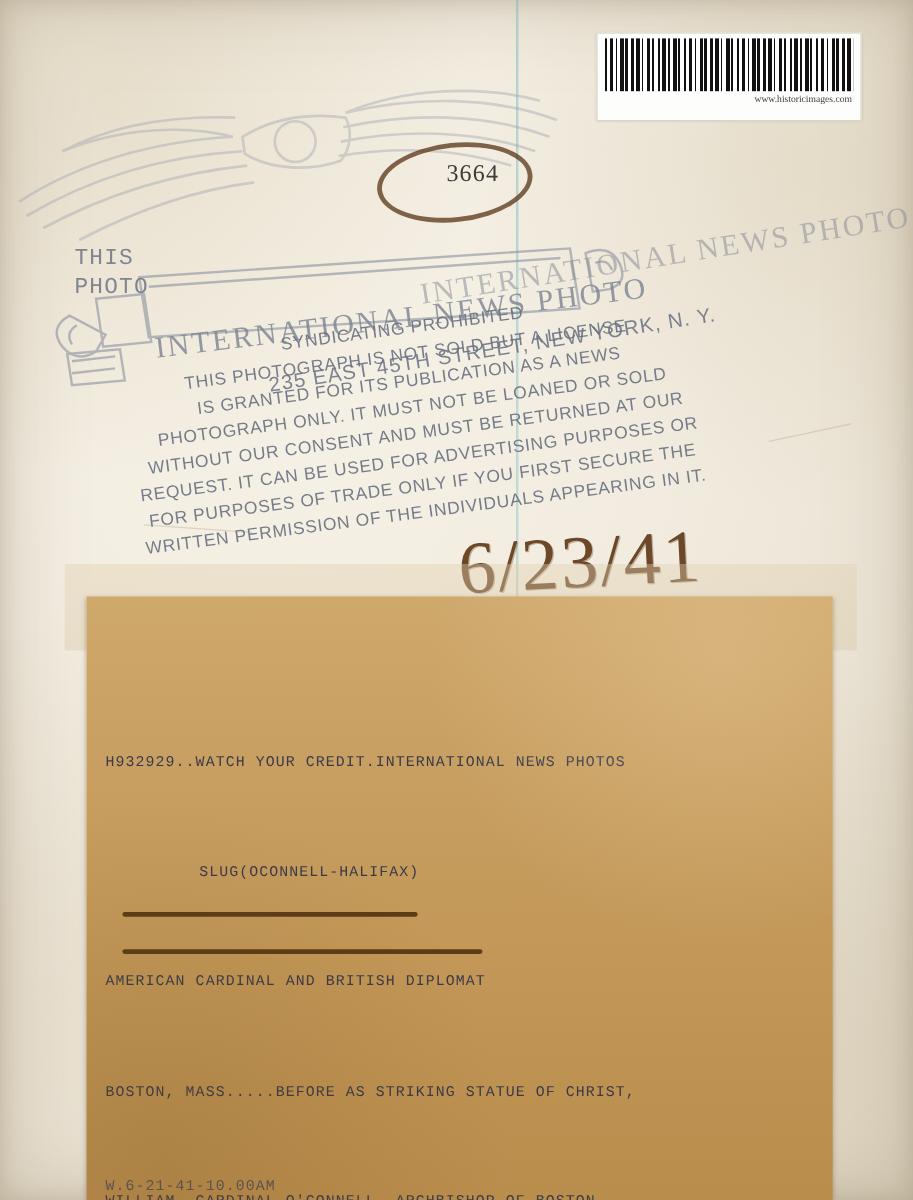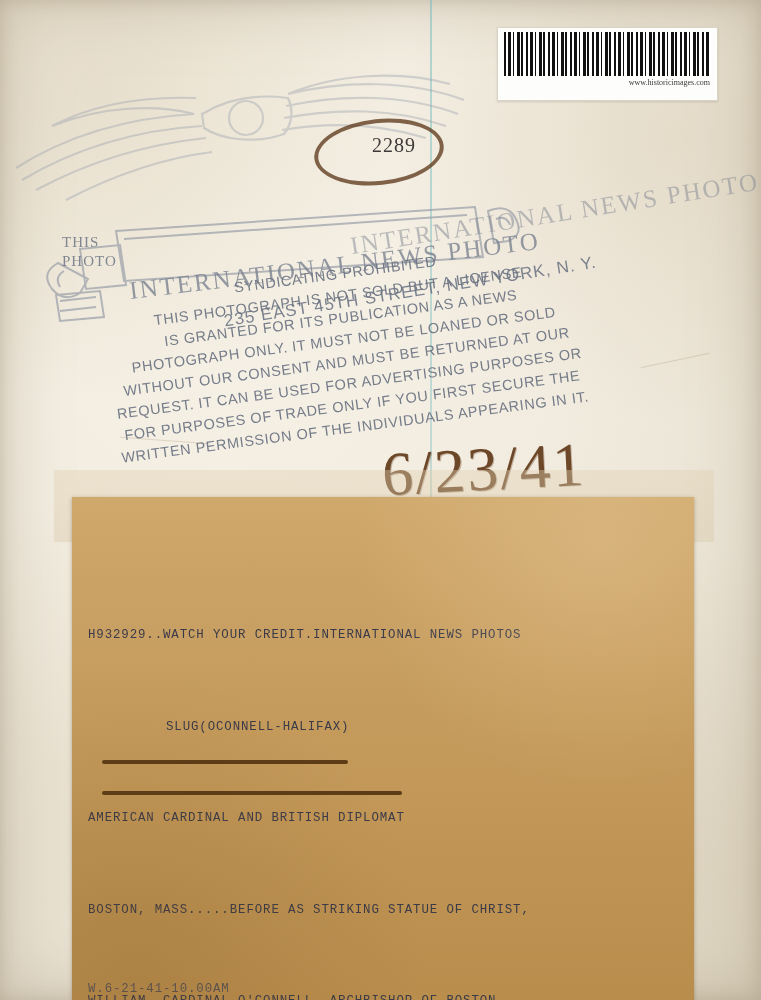--- a/index.html
+++ b/index.html
@@ -118,23 +118,23 @@
     left: 20px;
     top: 205px;
     width: 500px;
     height: 130px;
     opacity: 0.62;
     pointer-events: none;
   }
   .stamp-this-photo {
     position: absolute;
     left: 62px;
-    top: 233px;
-    font-family: Liberation Serif, serif;
-    font-size: 15px;
+    top: 204px;
+    font-family: Liberation Mono, monospace;
+    font-size: 19px;
     letter-spacing: 1px;
     color: #6d7585;
     line-height: 1.25;
     opacity: 0.85;
   }
   .stamp-inp {
     position: absolute;
     left: 128px;
     top: 252px;
     font-family: "Liberation Serif", serif;
@@ -354,21 +354,21 @@
     <div>THIS PHOTOGRAPH IS NOT SOLD BUT A LICENSE</div>
     <div>IS GRANTED FOR ITS PUBLICATION AS A NEWS</div>
     <div>PHOTOGRAPH ONLY. IT MUST NOT BE LOANED OR SOLD</div>
     <div>WITHOUT OUR CONSENT AND MUST BE RETURNED AT OUR</div>
     <div>REQUEST. IT CAN BE USED FOR ADVERTISING PURPOSES OR</div>
     <div>FOR PURPOSES OF TRADE ONLY IF YOU FIRST SECURE THE</div>
     <div>WRITTEN PERMISSION OF THE INDIVIDUALS APPEARING IN IT.</div>
   </div>
 
   <div class="hand-circle"></div>
-  <div class="hand-number">2289</div>
+  <div class="hand-number">3664</div>
 
   <div class="hand-date">6/23/41</div>
 
   <div id="barcode-label">
     <div class="barcode-bars"></div>
     <div class="barcode-url">www.historicimages.com</div>
   </div>
 
   <div id="tape-strip"></div>
 

